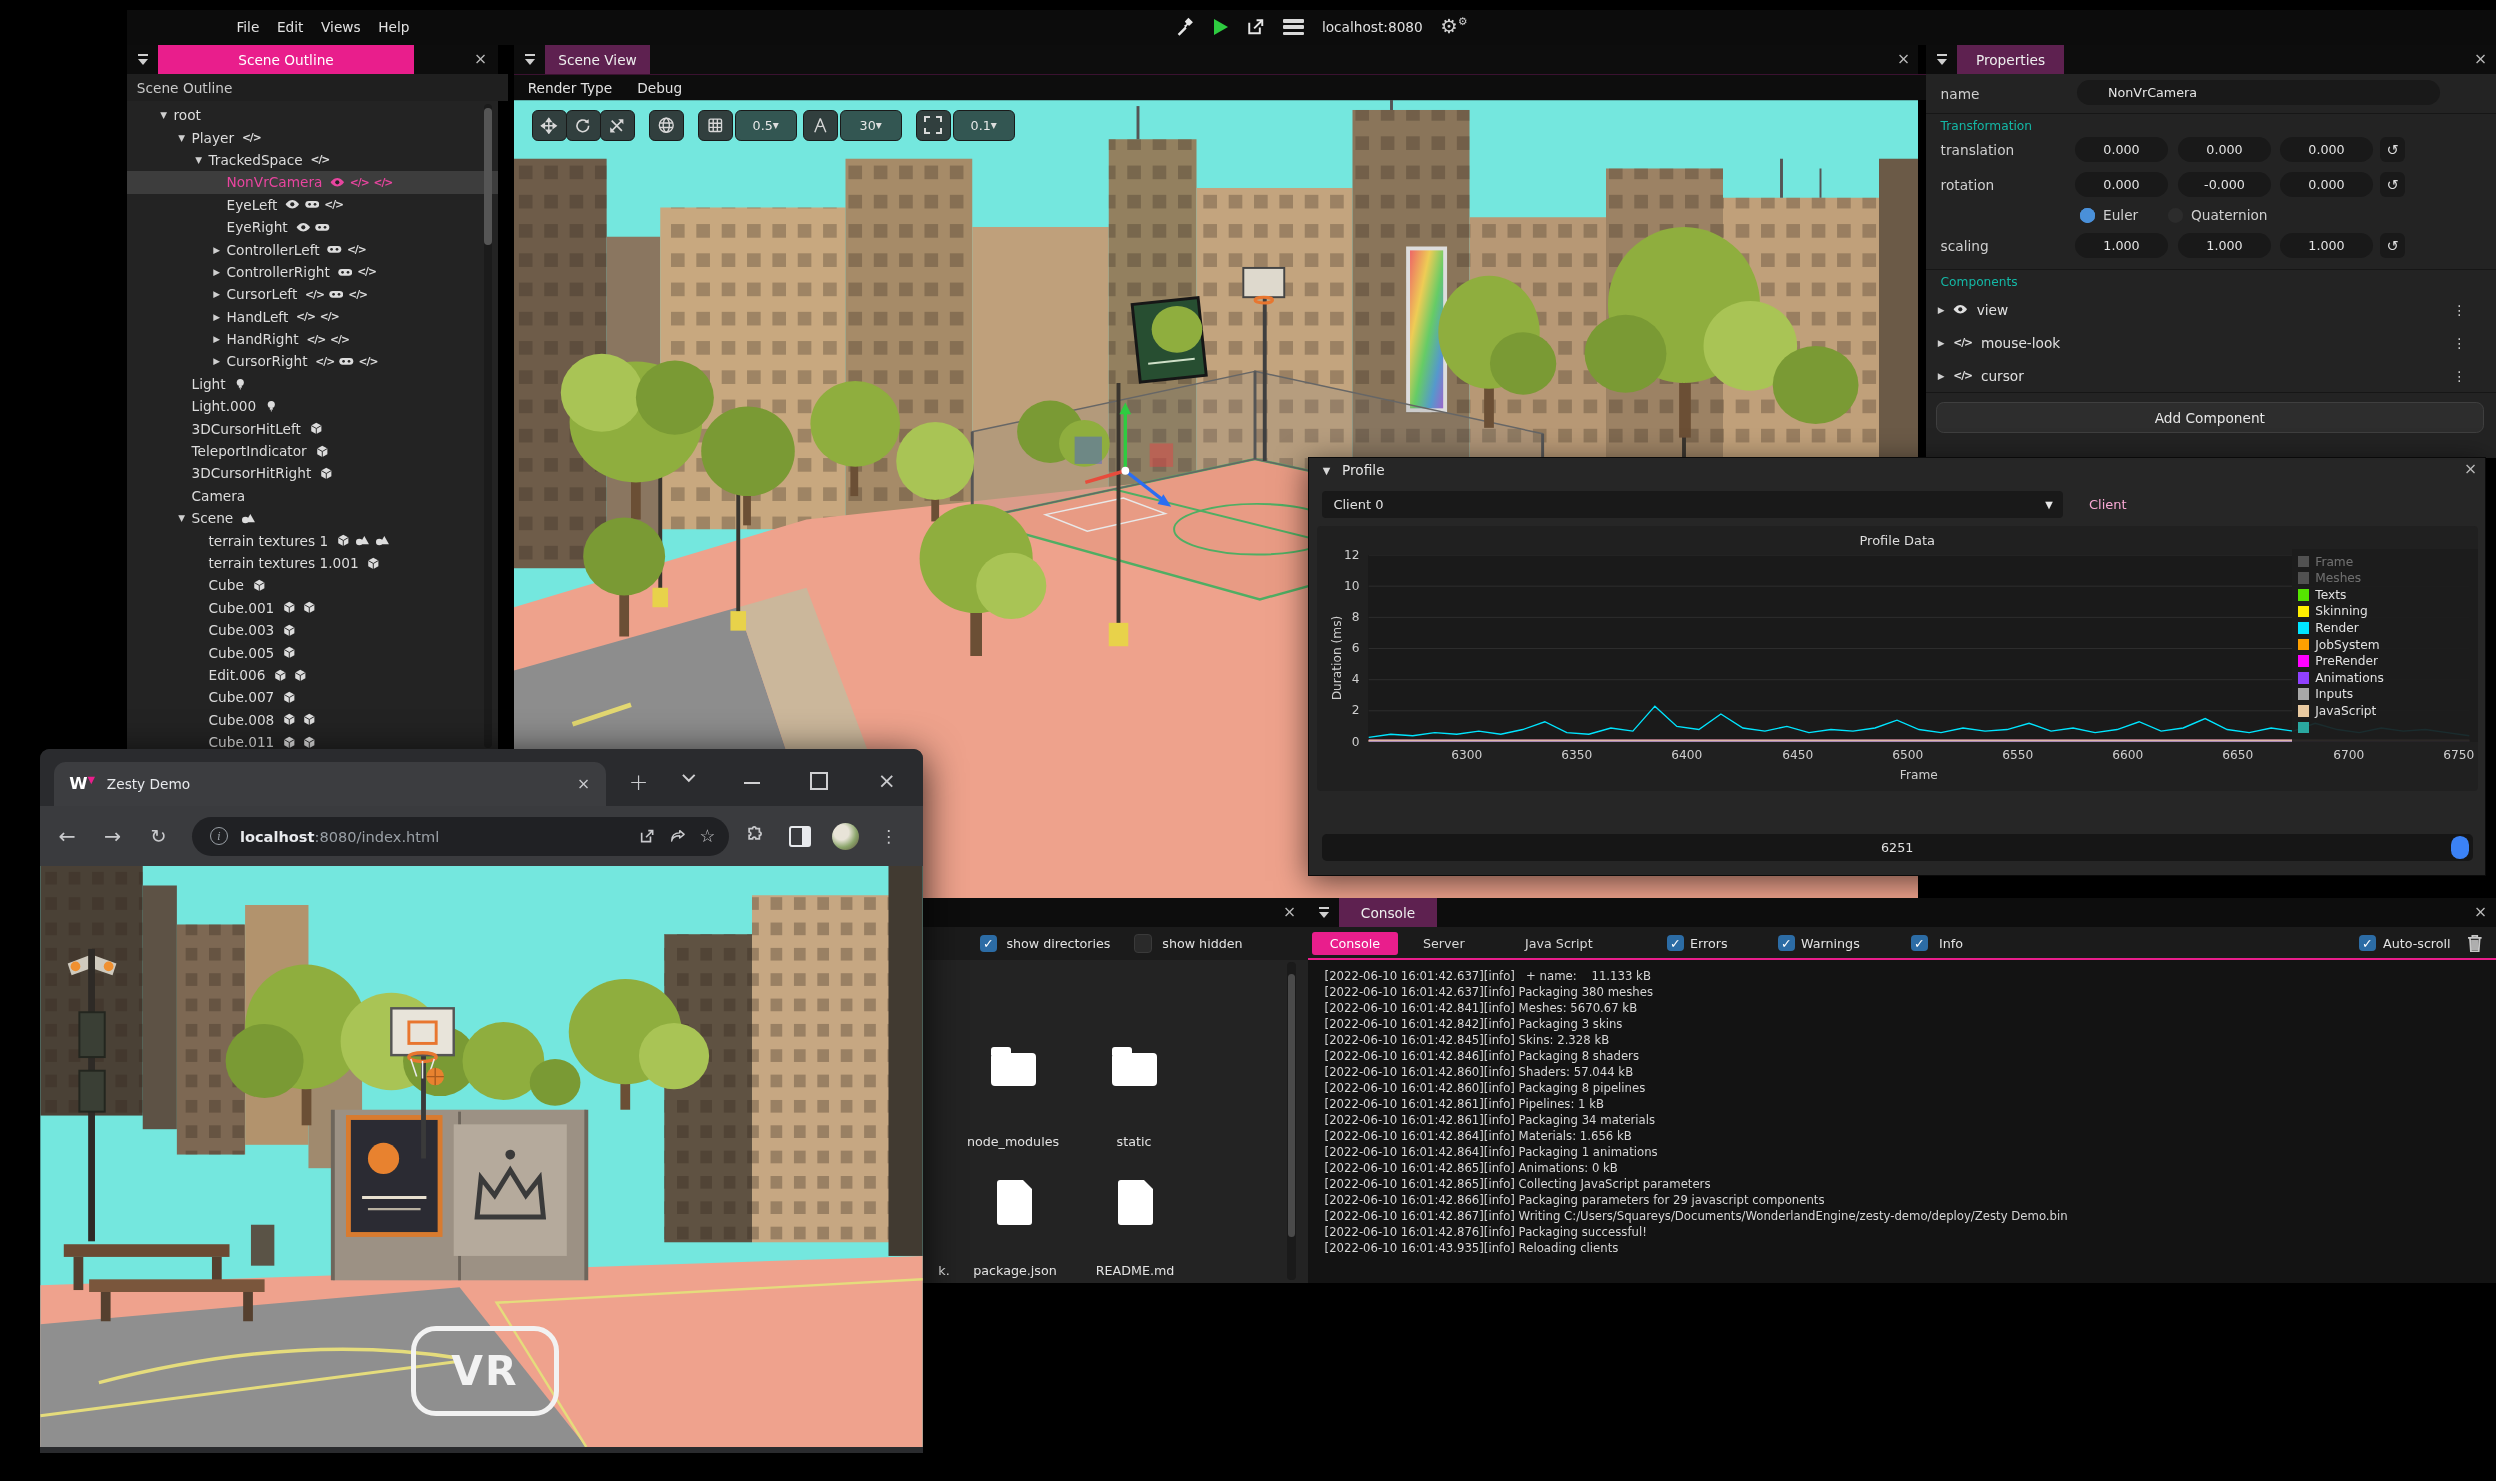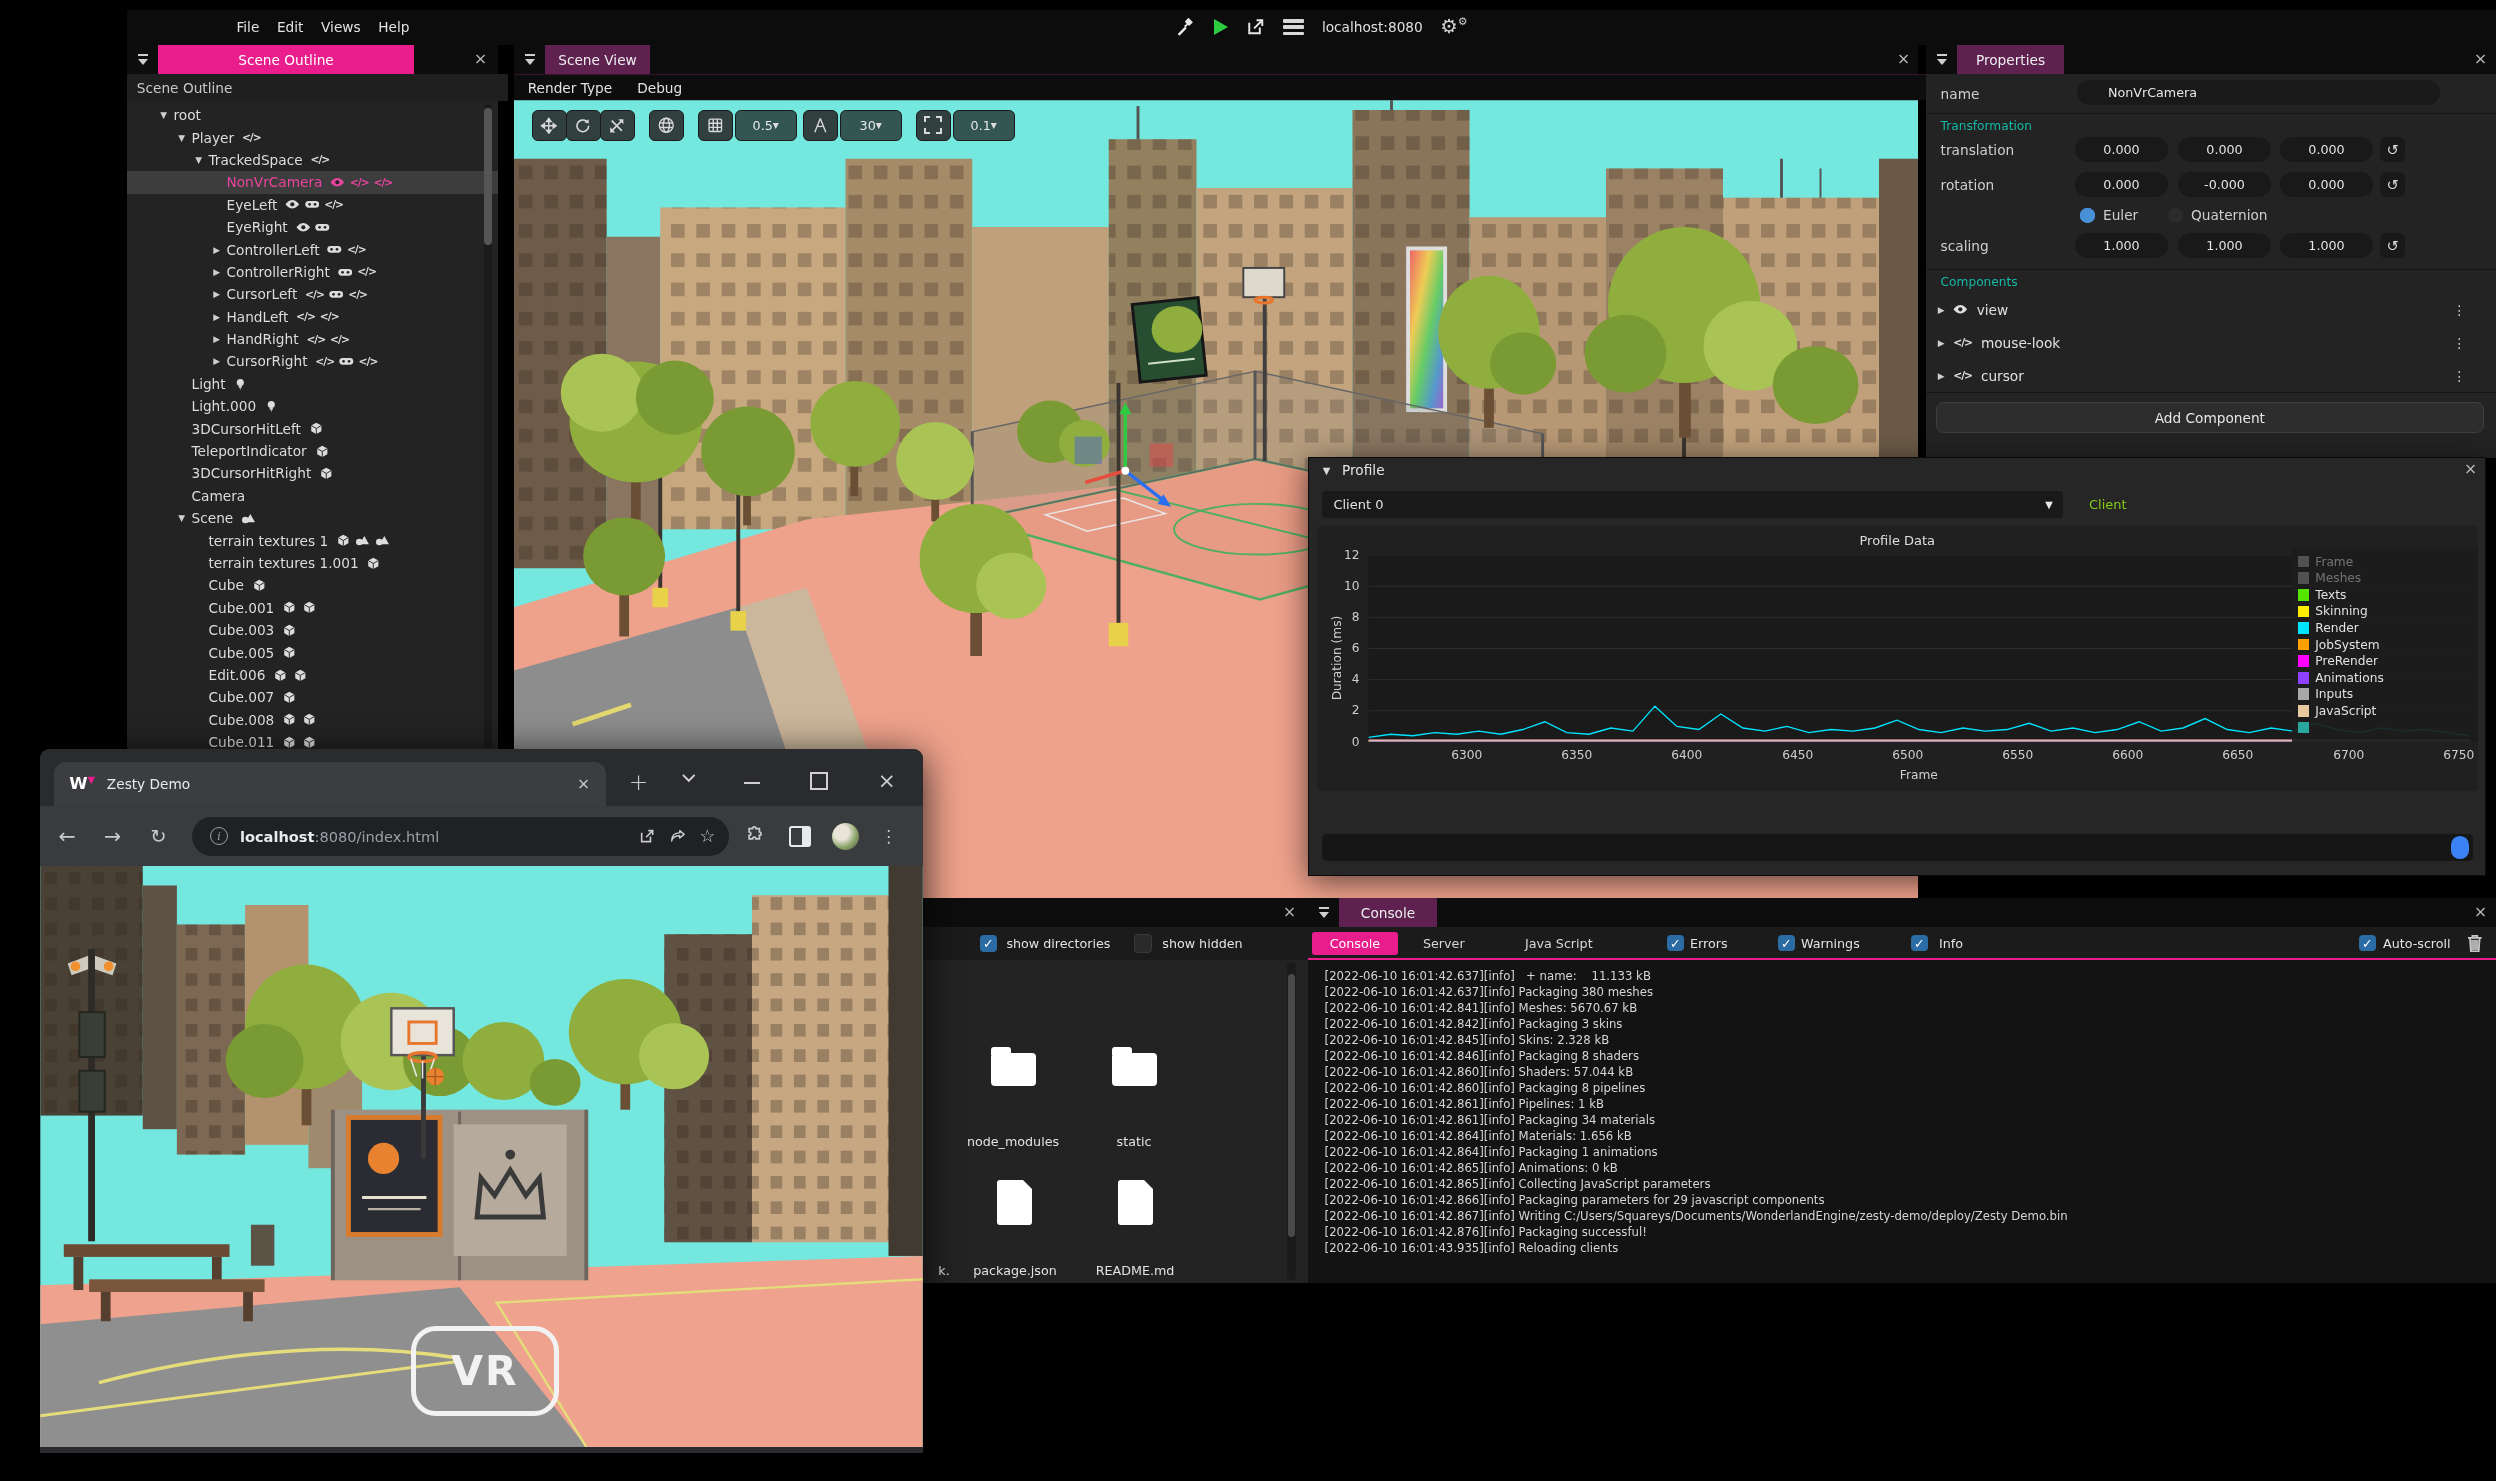--- a/index.html
+++ b/index.html
@@ -841,21 +841,21 @@
 </div>
 
 <div class="panel" style="left:1308px;top:457px;width:1176px;height:417px;z-index:3;background:#262626;border:1px solid #0a0a0a;box-shadow:0 5.9px 29px rgba(0,0,0,.6);">
   <span class="abs" style="left:13.7px;top:6.8px;font-size:9.8px;color:#d8d8d8;">▼</span>
   <span class="abs" style="left:33px;top:3.9px;font-size:13.7px;color:#e4e4e4;">Profile</span>
   <span class="closex" style="left:1155px;top:3.9px;">×</span>
   <div class="abs" style="left:12.7px;top:33px;width:741px;height:27px;background:#191919;border-radius:3.9px;display:flex;align-items:center;">
     <span style="font-size:13px;color:#e2e2e2;padding-left:11.7px;">Client 0</span>
     <span style="margin-left:auto;margin-right:9.8px;font-size:9.8px;color:#e8e8e8;">▼</span>
   </div>
-  <span class="abs" style="left:780px;top:39px;font-size:13px;color:#84cc16;">Client</span>
+  <span class="abs" style="left:780px;top:39px;font-size:13px;color:#f9a8d4;">Client</span>
 
   <div class="abs" style="left:7.8px;top:68px;width:1161px;height:265px;background:#202020;border-radius:3.9px;">
     <div style="position:absolute;left:0;top:6.8px;width:100%;text-align:center;font-size:13px;color:#dedede;">Profile Data</div>
     <div style="position:absolute;left:-29px;top:125px;width:98px;text-align:center;font-size:12.2px;color:#cfcfcf;transform:rotate(-90deg);">Duration (ms)</div>
     <div id="chart-yticks">
         <div class="yt" style="left: 13.7px; top: 209px;">0</div>
         <div class="yt" style="left: 13.7px; top: 177px;">2</div>
         <div class="yt" style="left: 13.7px; top: 146px;">4</div>
         <div class="yt" style="left: 13.7px; top: 115px;">6</div>
         <div class="yt" style="left: 13.7px; top: 84px;">8</div>
@@ -933,20 +933,21 @@
           <span>JavaScript</span>
         </div>
         <div class="legend-row">
           <span class="lsw" style="background: rgb(42, 168, 160);"></span>
           <span></span>
         </div>
       </div>
   </div>
 
   <div class="abs" style="left:12.7px;top:376px;width:1151px;height:27px;background:#161616;border-radius:4.9px;">
+    <div style="position:absolute;width:100%;text-align:center;top:5.9px;font-size:12.7px;color:#e0e0e0;">6251</div>
     <div style="position:absolute;right:3.9px;top:2px;width:17.6px;height:23.4px;border-radius:8.8px;background:#3b82f6;"></div>
   </div>
 </div>
 
 <div class="panel" style="left:790px;top:898px;width:518px;height:385px;z-index:4;">
   <div class="tabstrip" style="left:0;top:0;width:518px;height:29px;">
     <span class="closex" style="left:493px;top:6.8px;">×</span>
   </div>
   <div class="abs" style="left:0;top:29px;width:518px;height:33px;background:#1b1b1b;display:flex;align-items:center;gap:9.8px;padding-left:190px;box-sizing:border-box;">
     <span class="cb">✓</span>

